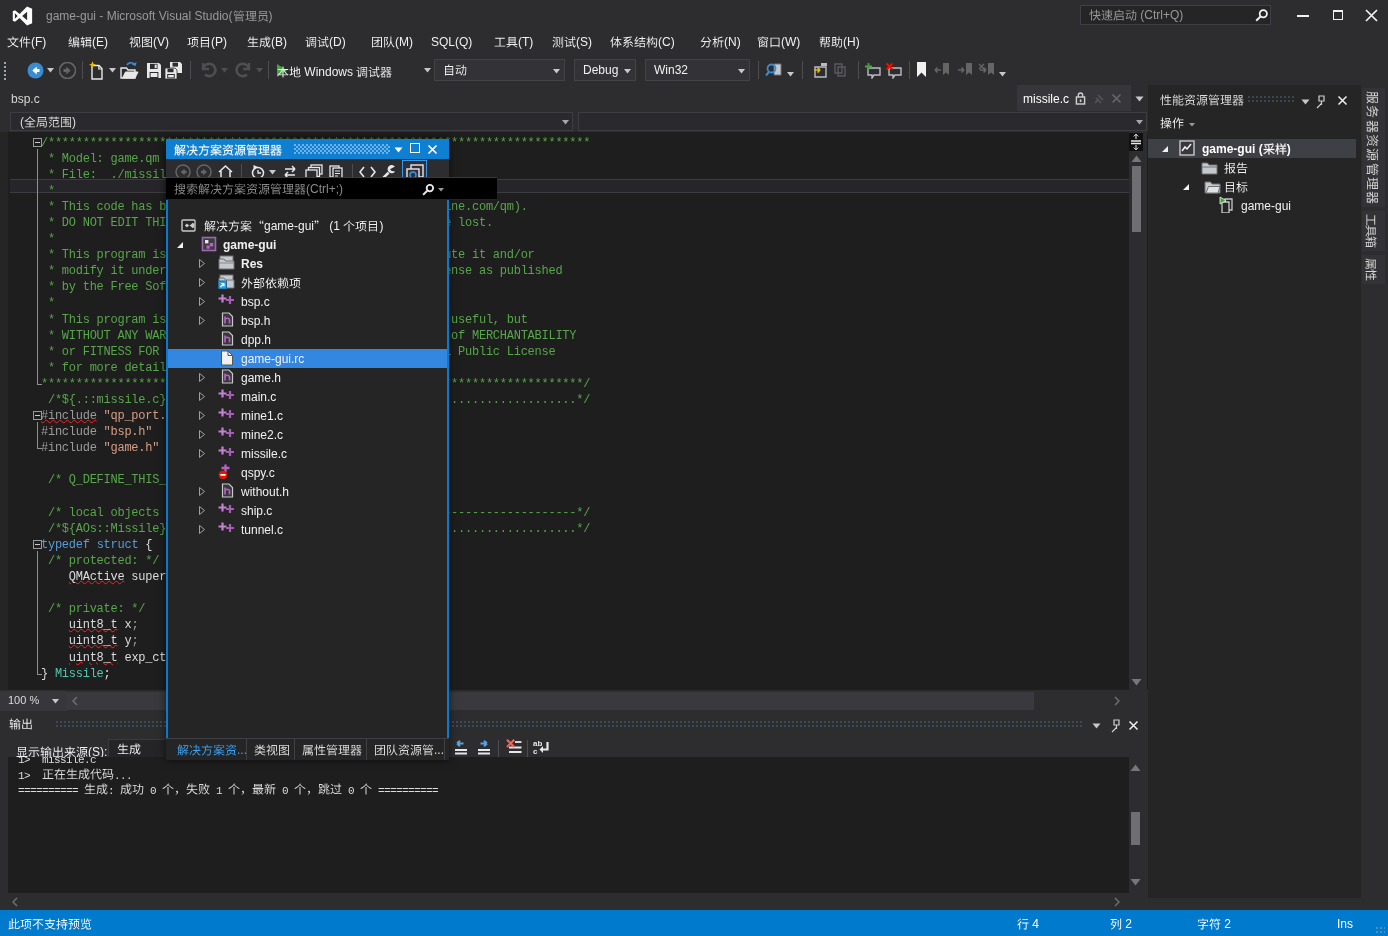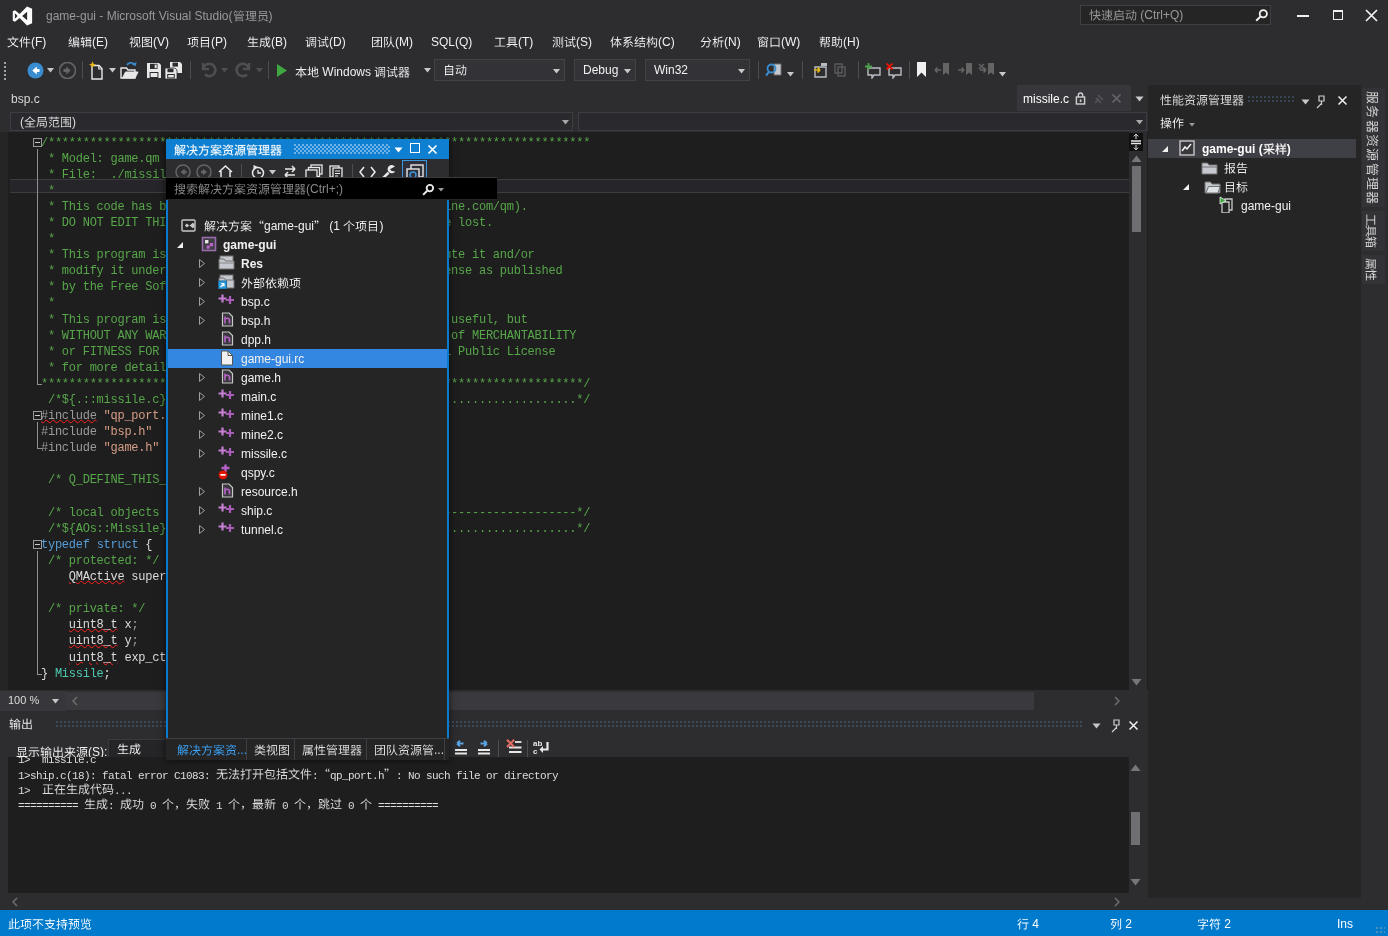--- a/index.html
+++ b/index.html
@@ -150,21 +150,21 @@
       <path d="M14 1 L14 7 L8 7" fill="none" stroke="#4f4f53" stroke-width="2.4"></path>
       <path d="M13.8 6.5 a6.2 6.2 0 1 0 -1.8 6" fill="none" stroke="#4f4f53" stroke-width="2.6"></path>
     </svg>
     <svg class="ab" style="left:256px;top:12px" width="8" height="5" viewBox="0 0 8 5">
       <path d="M0 0 L7 0 L3.5 4.5 Z" fill="#4f4f53"></path>
     </svg>
     <div class="sep" style="left:268px"></div>
     <svg class="ab" style="left:276px;top:7px" width="12" height="15" viewBox="0 0 12 15">
       <path d="M1 1 L11 7.5 L1 14 Z" fill="#3fa73f"></path>
     </svg>
-    <div class="ab" style="left:295px;top:9px"><svg class="k" width="24" height="12" viewBox="0 0 24 12">
+    <div class="ab" style="left:277px;top:9px"><svg class="k" width="24" height="12" viewBox="0 0 24 12">
         <use href="#g34" x="0"></use>
         <use href="#g35" x="12"></use>
       </svg> Windows <svg class="k" width="36" height="12" viewBox="0 0 36 12">
         <use href="#g17" x="0"></use>
         <use href="#g18" x="12"></use>
         <use href="#g36" x="24"></use>
       </svg></div>
     <svg class="ab" style="left:424px;top:12px" width="8" height="5" viewBox="0 0 8 5">
       <path d="M0 0 L7 0 L3.5 4.5 Z" fill="#c8c8c8"></path>
     </svg>
@@ -368,34 +368,21 @@
     <svg class="ab" style="left:533px;top:27px" width="18" height="17" viewBox="0 0 18 17">
       <text x="0" y="7" fill="#e8e8e8" font-size="8" font-weight="bold" font-family="Liberation Sans">ab</text>
       <text x="0" y="15" fill="#e8e8e8" font-size="8" font-weight="bold" font-family="Liberation Sans">c</text>
       <path d="M14.5 3 V10.5 H8" stroke="#e8e8e8" stroke-width="2.2" fill="none"></path>
       <path d="M10 7 L6.5 10.5 L10 14 Z" fill="#e8e8e8"></path>
     </svg>
     <div class="ab" style="left:498px;top:28px;width:1px;height:17px;background:#4d4d50"></div>
     <div class="ab" style="left:527px;top:28px;width:1px;height:17px;background:#4d4d50"></div>
   </div>
 <div class="ab" style="left:8px;top:757px;width:1121px;height:136px;background:#1e1e1e;overflow:hidden">
-    <div class="ab mono" style="left:10px;top:-4px;font-size:11px;letter-spacing:-0.6px;line-height:15px;white-space:pre;color:#dcdcdc"><div style="height:15px">1&gt;  missile.c</div><div style="height:15px">1&gt;ship.c(18): fatal error C1083: <svg class="k" width="96" height="12" viewBox="0 0 96 12">
-          <use href="#g48" x="0"></use>
-          <use href="#g49" x="12"></use>
-          <use href="#g50" x="24"></use>
-          <use href="#g51" x="36"></use>
-          <use href="#g52" x="48"></use>
-          <use href="#g53" x="60"></use>
-          <use href="#g7" x="72"></use>
-          <use href="#g8" x="84"></use>
-        </svg>:<svg class="k" width="12" height="12" viewBox="0 0 12 12">
-          <use href="#g54" x="0"></use>
-        </svg>qp_port.h<svg class="k" width="12" height="12" viewBox="0 0 12 12">
-          <use href="#g55" x="0"></use>
-        </svg>: No such file or directory</div><div style="height:15px">1&gt;  <svg class="k" width="72" height="12" viewBox="0 0 72 12">
+    <div class="ab mono" style="left:10px;top:-4px;font-size:11px;letter-spacing:-0.6px;line-height:15px;white-space:pre;color:#dcdcdc"><div style="height:15px">1&gt;  missile.c</div><div style="height:15px">1&gt;  <svg class="k" width="72" height="12" viewBox="0 0 72 12">
           <use href="#g56" x="0"></use>
           <use href="#g57" x="12"></use>
           <use href="#g15" x="24"></use>
           <use href="#g16" x="36"></use>
           <use href="#g58" x="48"></use>
           <use href="#g59" x="60"></use>
         </svg>...</div><div style="height:15px">========== <svg class="k" width="24" height="12" viewBox="0 0 24 12">
           <use href="#g15" x="0"></use>
           <use href="#g16" x="12"></use>
         </svg>: <svg class="k" width="24" height="12" viewBox="0 0 24 12">
@@ -765,21 +752,21 @@
         <rect x="2.4" y="10" width="5.2" height="1.7" fill="#fff"></rect>
       </svg></div>
     <div class="ab" style="left:73px;top:325px;color:#f1f1f1;font-weight:normal;white-space:nowrap">qspy.c</div>
     <div class="ab" style="left:29px;top:345px"><svg width="10" height="10" viewBox="0 0 10 10">
         <path d="M2.5 0.5 L7.5 4.5 L2.5 8.5 Z" fill="none" stroke="#a0a0a0"></path>
       </svg></div>
     <div class="ab" style="left:53px;top:342px"><svg width="13" height="15" viewBox="0 0 13 15">
         <path d="M1.5 1 H8 L11.5 4.5 V14 H1.5 Z" fill="#38383c" stroke="#c8c8c8" stroke-width="1.2"></path>
         <path d="M4 11.5 V4.5 M8.5 11.5 V8 M4 8.5 a2.2 2.2 0 0 1 4.5 0" stroke="#b762c6" stroke-width="1.6" fill="none"></path>
       </svg></div>
-    <div class="ab" style="left:73px;top:344px;color:#f1f1f1;font-weight:normal;white-space:nowrap">resource.h</div>
+    <div class="ab" style="left:73px;top:344px;color:#f1f1f1;font-weight:normal;white-space:nowrap">without.h</div>
     <div class="ab" style="left:29px;top:364px"><svg width="10" height="10" viewBox="0 0 10 10">
         <path d="M2.5 0.5 L7.5 4.5 L2.5 8.5 Z" fill="none" stroke="#a0a0a0"></path>
       </svg></div>
     <div class="ab" style="left:50px;top:361px"><svg width="17" height="13" viewBox="0 0 17 13">
         <path d="M4.5 1.5 V9.5 M0.5 5.5 H8.5" stroke="#c580d1" stroke-width="2.2"></path>
         <path d="M12 3 V11 M8 7 H16" stroke="#a85cb8" stroke-width="2.2"></path>
       </svg></div>
     <div class="ab" style="left:73px;top:363px;color:#f1f1f1;font-weight:normal;white-space:nowrap">ship.c</div>
     <div class="ab" style="left:29px;top:383px"><svg width="10" height="10" viewBox="0 0 10 10">
         <path d="M2.5 0.5 L7.5 4.5 L2.5 8.5 Z" fill="none" stroke="#a0a0a0"></path>

